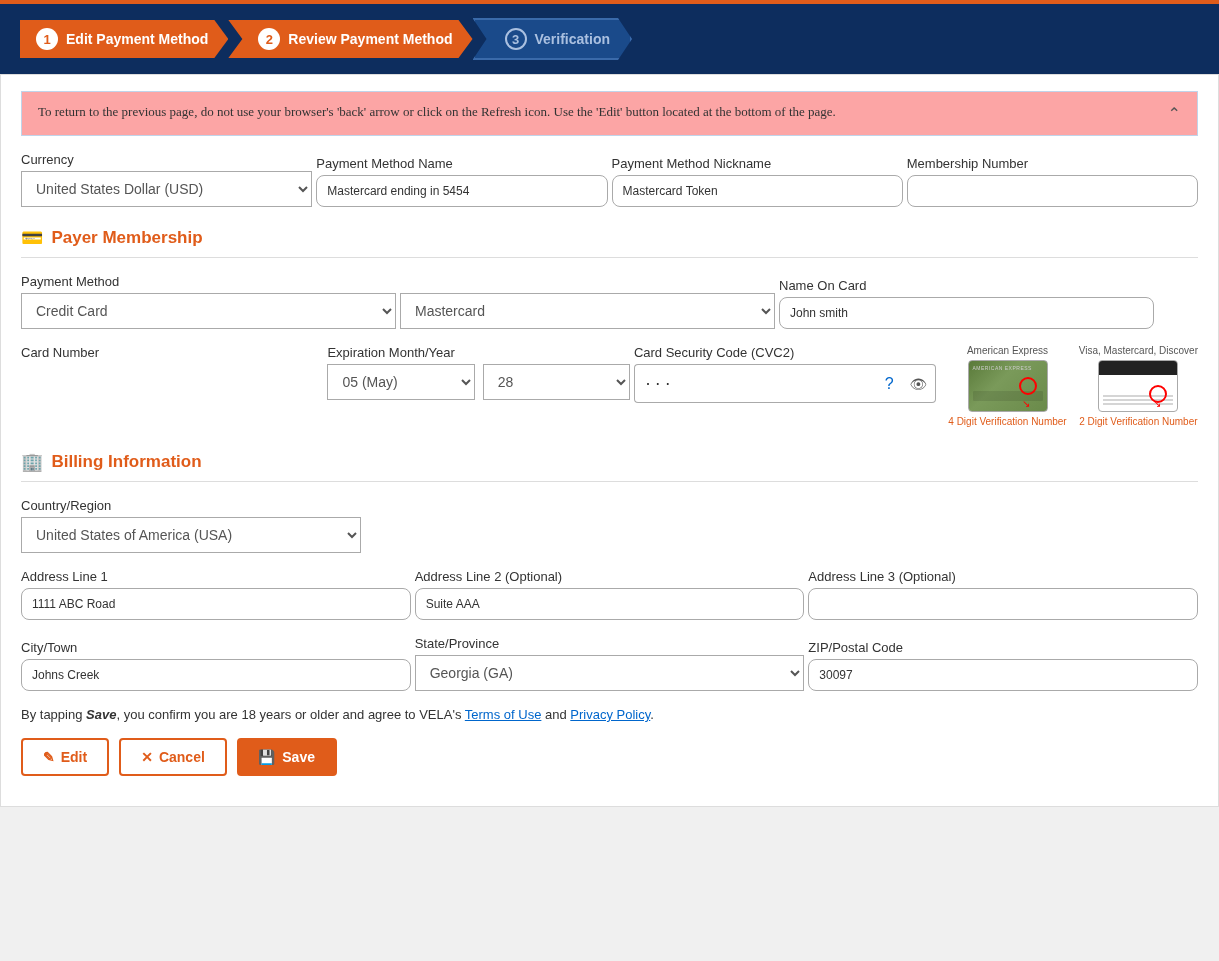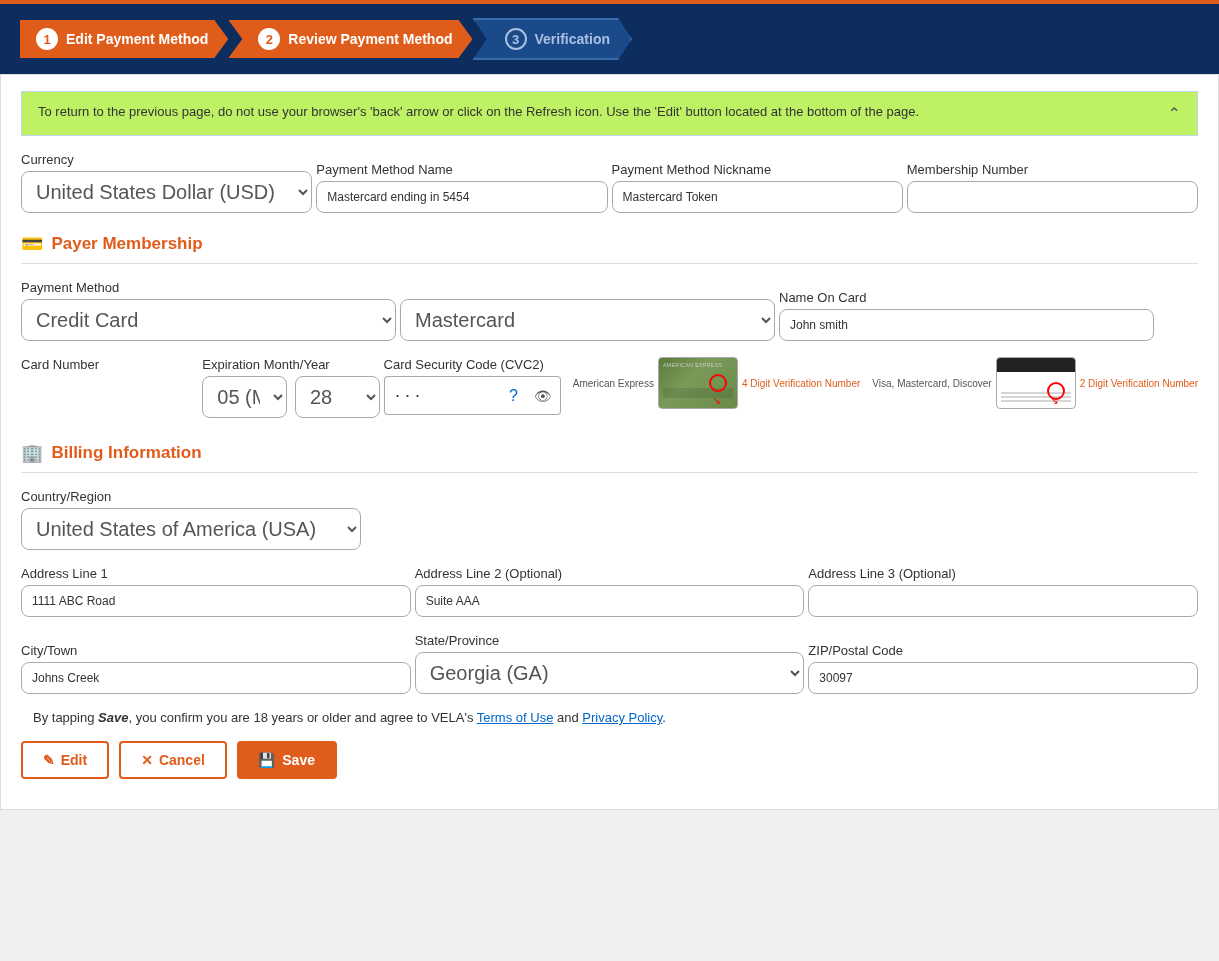--- a/index.html
+++ b/index.html
@@ -66,29 +66,30 @@
 
     .main-content {
       background: white;
       margin: 10px auto;
       max-width: 1160px;
       padding: 0 20px 30px;
       border: 1px solid #ddd;
     }
 
     .info-banner {
-      background: #bef264;
+      background: #fca5a5;
       border: 1px solid #c0d4ea;
       padding: 12px 16px;
       margin: 16px 0;
       display: flex;
       justify-content: space-between;
       align-items: flex-start;
       font-size: 13px;
       color: #333;
+      font-family: Liberation Serif, serif;
     }
 
     .collapse-icon {
       cursor: pointer;
       color: #555;
       font-size: 16px;
     }
 
     .form-row {
       display: flex;
@@ -115,23 +116,23 @@
       border-radius: 8px;
       padding: 8px 10px;
       font-size: 12px;
       color: #333;
       width: 100%;
       background: white;
     }
 
     select {
       border: 1px solid #aaa;
-      border-radius: 8px;
+      border-radius: 0;
       padding: 8px 10px;
-      font-size: 20px;
+      font-size: 14px;
       color: #555;
       width: 100%;
       background: white;
       cursor: pointer;
     }
 
     .section-title {
       color: #e05c1a;
       font-size: 17px;
       font-weight: bold;
@@ -150,20 +151,21 @@
 
     .cvc-images {
       display: flex;
       gap: 12px;
       margin-left: 8px;
       align-items: flex-start;
     }
 
     .cvc-card {
       display: flex;
+      flex-direction: column;
       align-items: center;
       font-size: 10px;
       color: #555;
       gap: 4px;
     }
 
     .card-img-amex {
       width: 80px;
       height: 52px;
       background: linear-gradient(135deg, #5a7a3a 0%, #7a9a5a 40%, #6a8a4a 100%);
@@ -235,21 +237,21 @@
       position: absolute;
       right: 16px;
       bottom: 2px;
       color: red;
       font-size: 10px;
     }
 
     .consent-text {
       font-size: 13px;
       color: #333;
-      margin: 16px 12px;
+      margin: 16px 0;
     }
 
     .consent-text a {
       color: #0066cc;
       text-decoration: underline;
     }
 
     .buttons-row {
       display: flex;
       gap: 10px;

